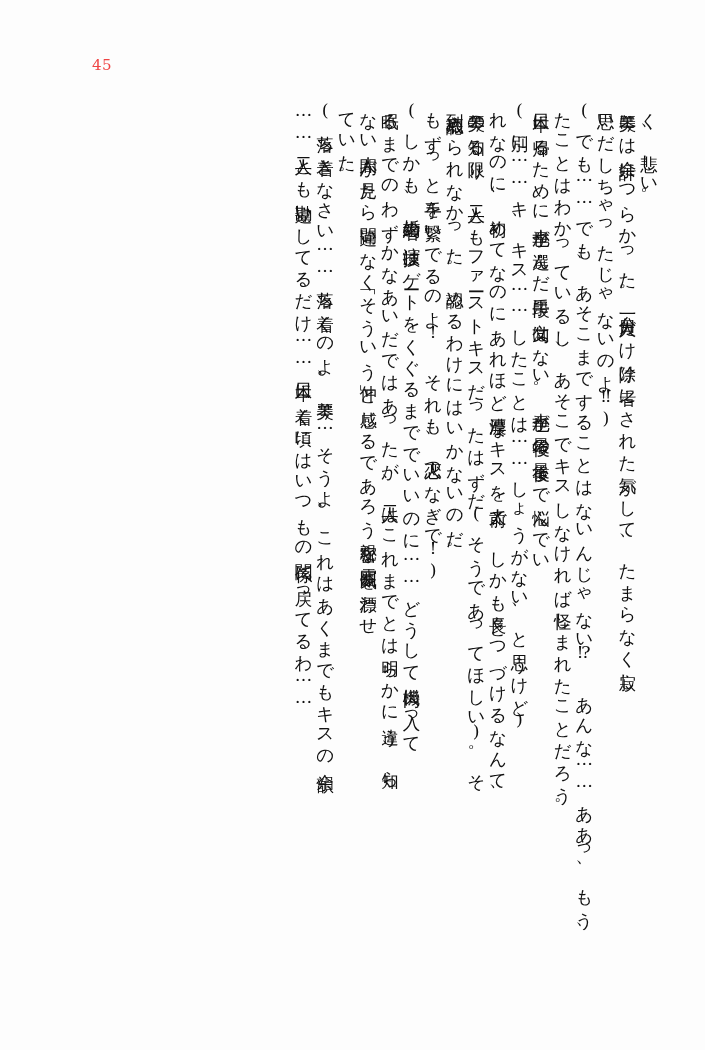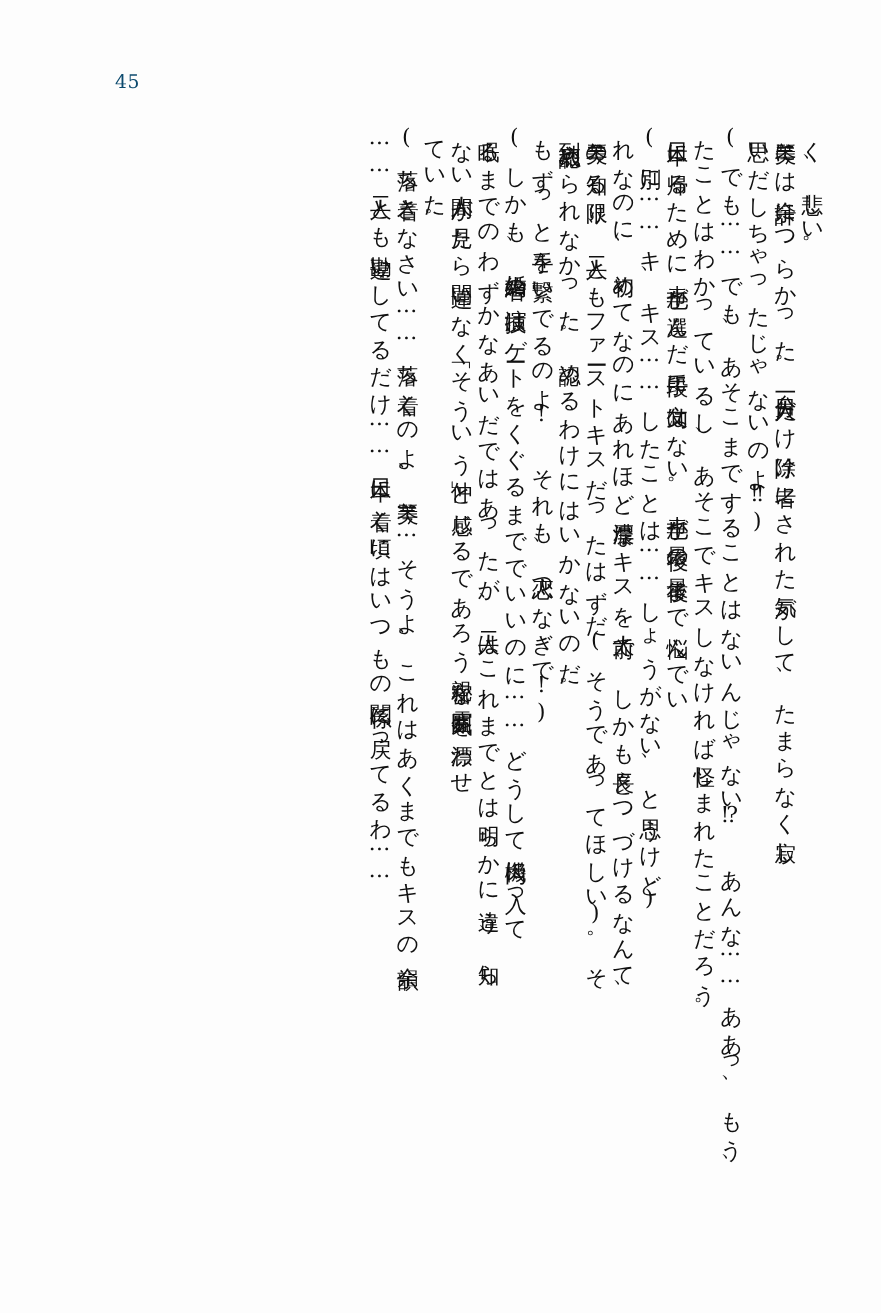--- a/index.html
+++ b/index.html
@@ -15,21 +15,21 @@
     overflow: hidden;
     font-family: "DejaVu Serif", "Liberation Serif", serif;
     color: #111111;
   }
   .page-number {
     position: absolute;
     top: 56px;
     left: 92px;
     font-size: 15px;
     letter-spacing: 0.5px;
-    color: #0c4a6e;
+    color: #ef4444;
     font-family: "DejaVu Serif", "Liberation Serif", serif;
   }
   .text-body {
     position: absolute;
     top: 100px;
     left: 48px;
     right: 48px;
     height: 870px;
     display: flex;
     flex-direction: row-reverse;

